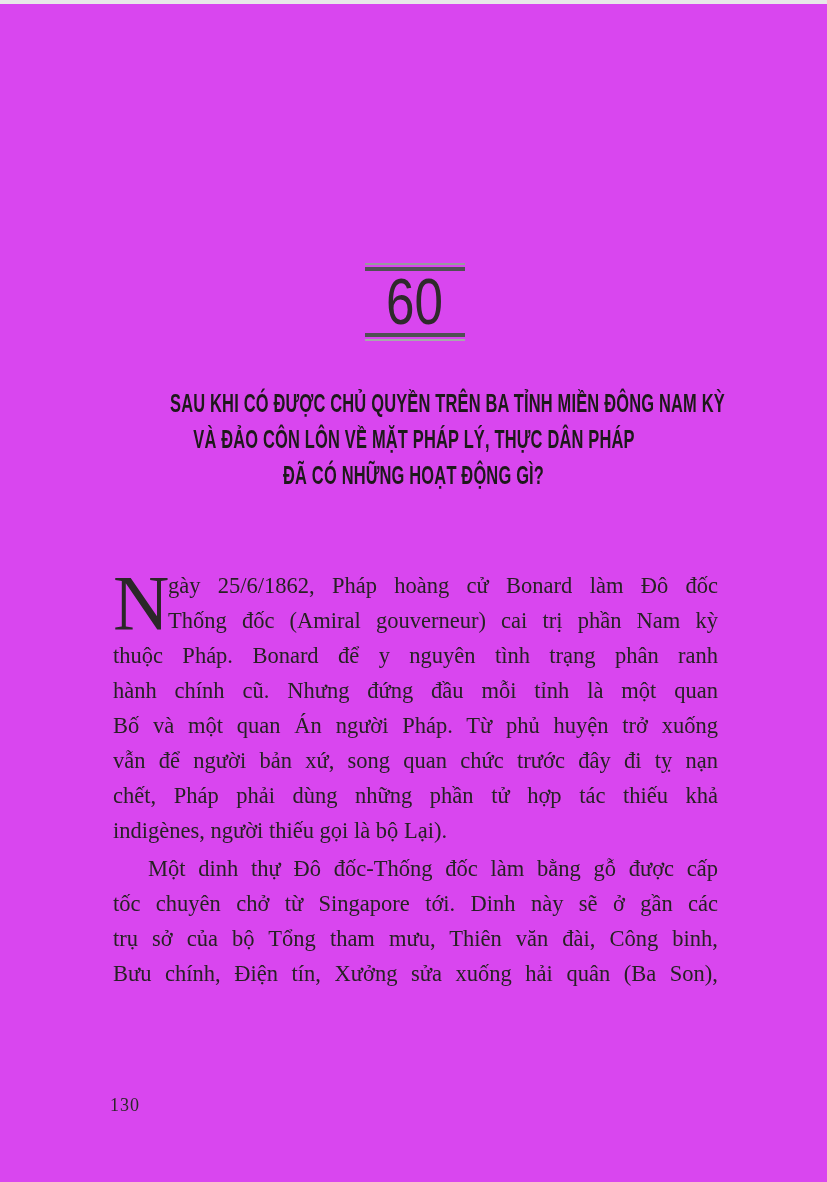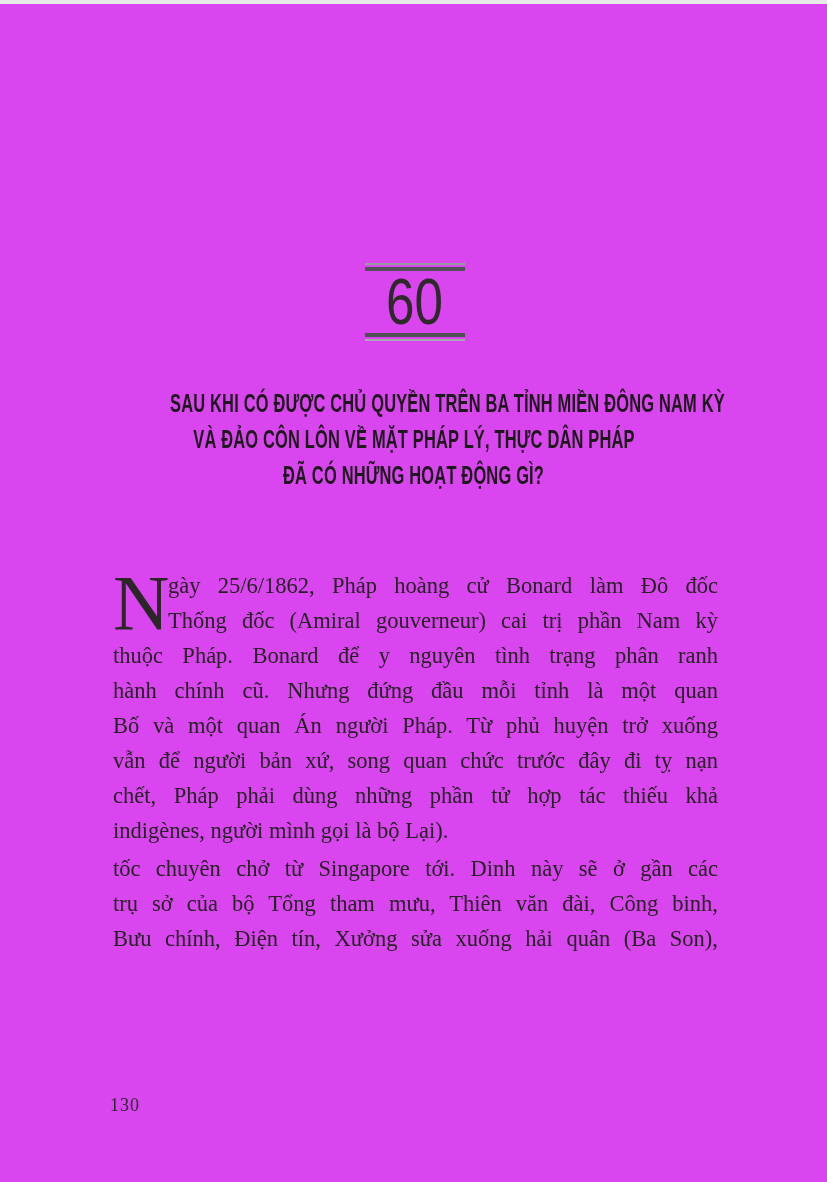--- a/index.html
+++ b/index.html
@@ -127,23 +127,24 @@
   <div class="body-text">
       <div class="paragraph">
         <span class="drop-cap">N</span>
         <div class="body-line">gày 25/6/1862, Pháp hoàng cử Bonard làm Đô đốc</div>
         <div class="body-line">Thống đốc (Amiral gouverneur) cai trị phần Nam kỳ</div>
         <div class="body-line">thuộc Pháp. Bonard để y nguyên tình trạng phân ranh</div>
         <div class="body-line">hành chính cũ. Nhưng đứng đầu mỗi tỉnh là một quan</div>
         <div class="body-line">Bố và một quan Án người Pháp. Từ phủ huyện trở xuống</div>
         <div class="body-line">vẫn để người bản xứ, song quan chức trước đây đi tỵ nạn</div>
         <div class="body-line">chết, Pháp phải dùng những phần tử hợp tác thiếu khả</div>
-        <div class="body-line no-just">indigènes, người mình gọi là bộ Lại).</div>
+        <div class="body-line no-just">indigènes, người thiếu gọi là bộ Lại).</div>
       </div>
       <div class="paragraph indented">
+        <div class="body-line first-indent">Một dinh thự Đô đốc-Thống đốc làm bằng gỗ được cấp</div>
         <div class="body-line">tốc chuyên chở từ Singapore tới. Dinh này sẽ ở gần các</div>
         <div class="body-line">trụ sở của bộ Tổng tham mưu, Thiên văn đài, Công binh,</div>
         <div class="body-line">Bưu chính, Điện tín, Xưởng sửa xuống hải quân (Ba Son),</div>
       </div>
     </div>
 
   <div class="folio">130</div>
 
 </div>
 

